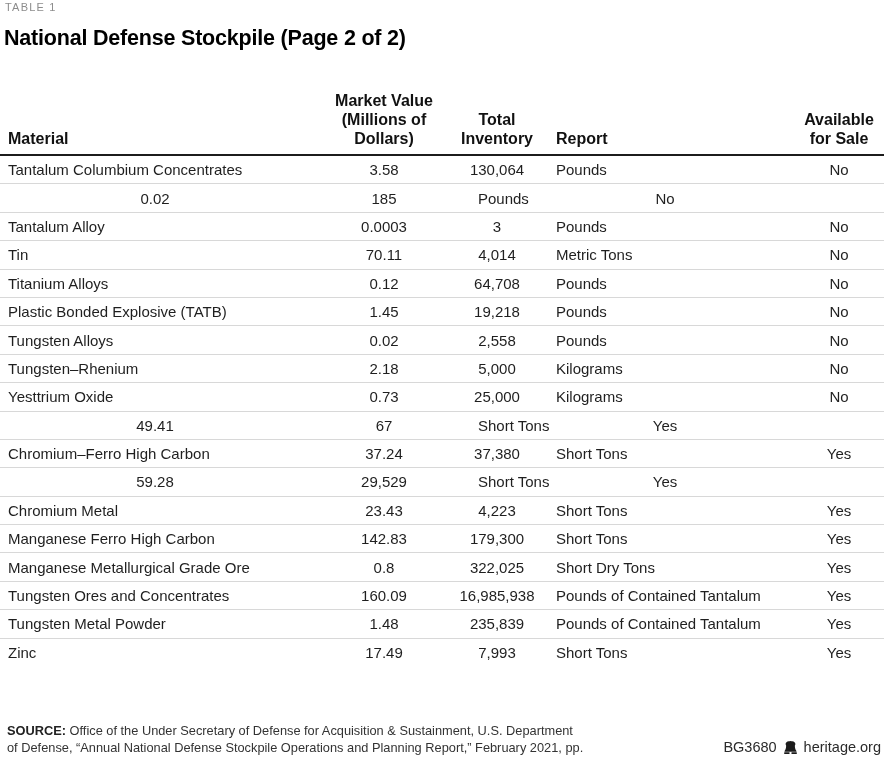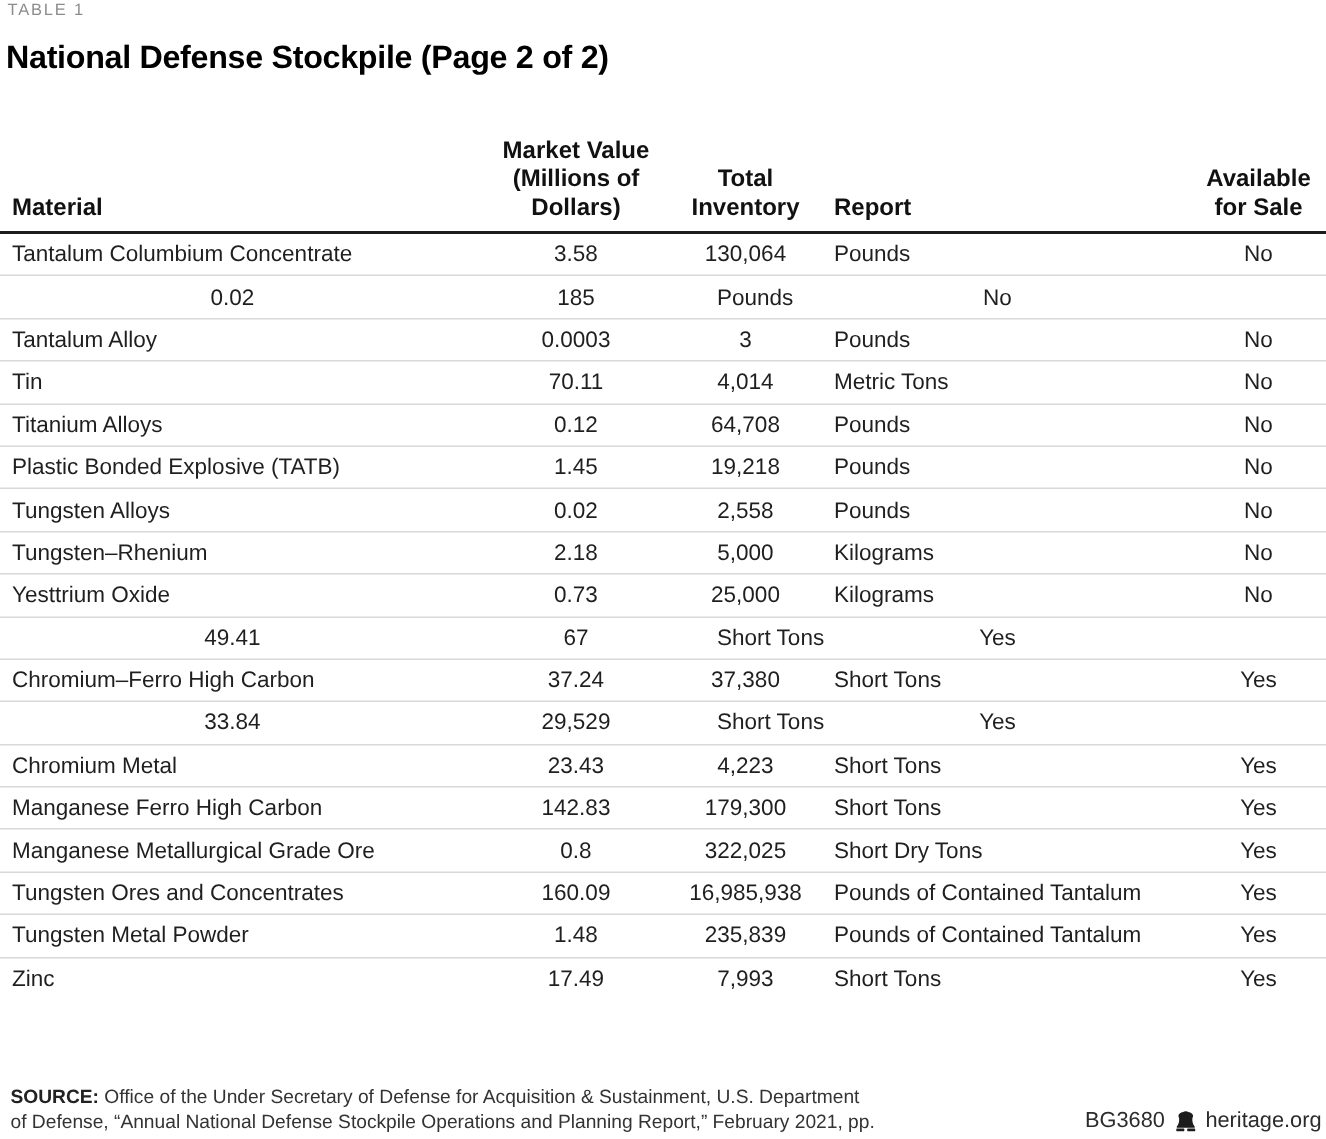--- a/index.html
+++ b/index.html
@@ -75,21 +75,21 @@
 Dollars)</div>
     <div class="hdr c-center">Total
 Inventory</div>
     <div class="hdr c-units">Report</div>
     <div class="hdr c-center">Available
 for Sale</div>
   </div>
 
   <div class="rows">
       <div class="row grid-cols">
-      <div class="cell c-left">Tantalum Columbium Concentrate</div>
+      <div class="cell c-left">Tantalum Columbium Concentrates</div>
       <div class="cell c-center">3.58</div>
       <div class="cell c-center">130,064</div>
       <div class="cell c-units">Pounds</div>
       <div class="cell c-center">No</div>
     </div>
       <div class="row grid-cols">
       <div class="cell c-center">0.02</div>
       <div class="cell c-center">185</div>
       <div class="cell c-units">Pounds</div>
       <div class="cell c-center">No</div>
@@ -150,21 +150,21 @@
       <div class="cell c-center">Yes</div>
     </div>
       <div class="row grid-cols">
       <div class="cell c-left">Chromium–Ferro High Carbon</div>
       <div class="cell c-center">37.24</div>
       <div class="cell c-center">37,380</div>
       <div class="cell c-units">Short Tons</div>
       <div class="cell c-center">Yes</div>
     </div>
       <div class="row grid-cols">
-      <div class="cell c-center">33.84</div>
+      <div class="cell c-center">59.28</div>
       <div class="cell c-center">29,529</div>
       <div class="cell c-units">Short Tons</div>
       <div class="cell c-center">Yes</div>
     </div>
       <div class="row grid-cols">
       <div class="cell c-left">Chromium Metal</div>
       <div class="cell c-center">23.43</div>
       <div class="cell c-center">4,223</div>
       <div class="cell c-units">Short Tons</div>
       <div class="cell c-center">Yes</div>

